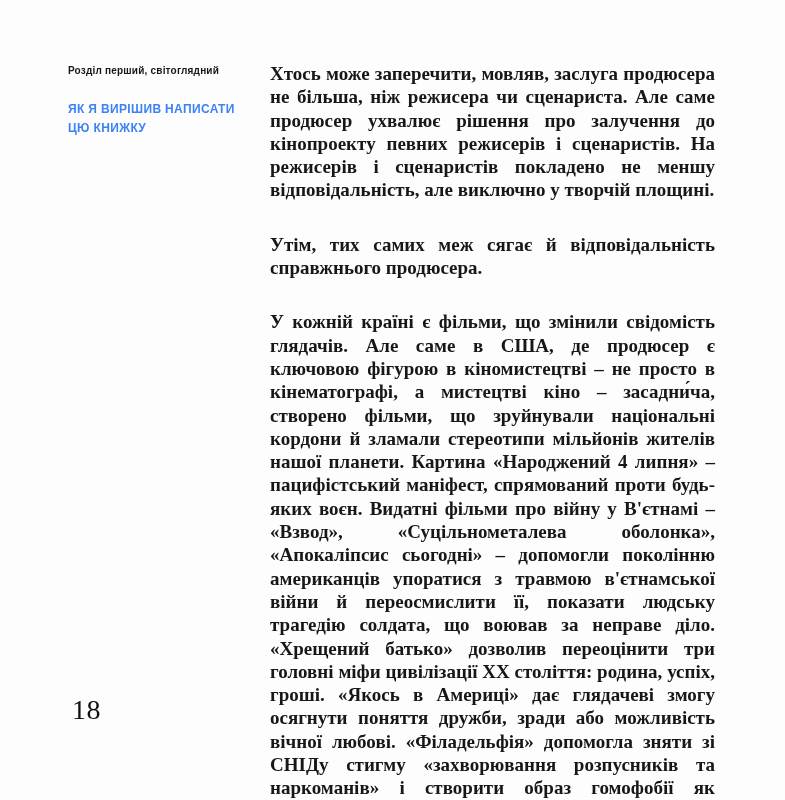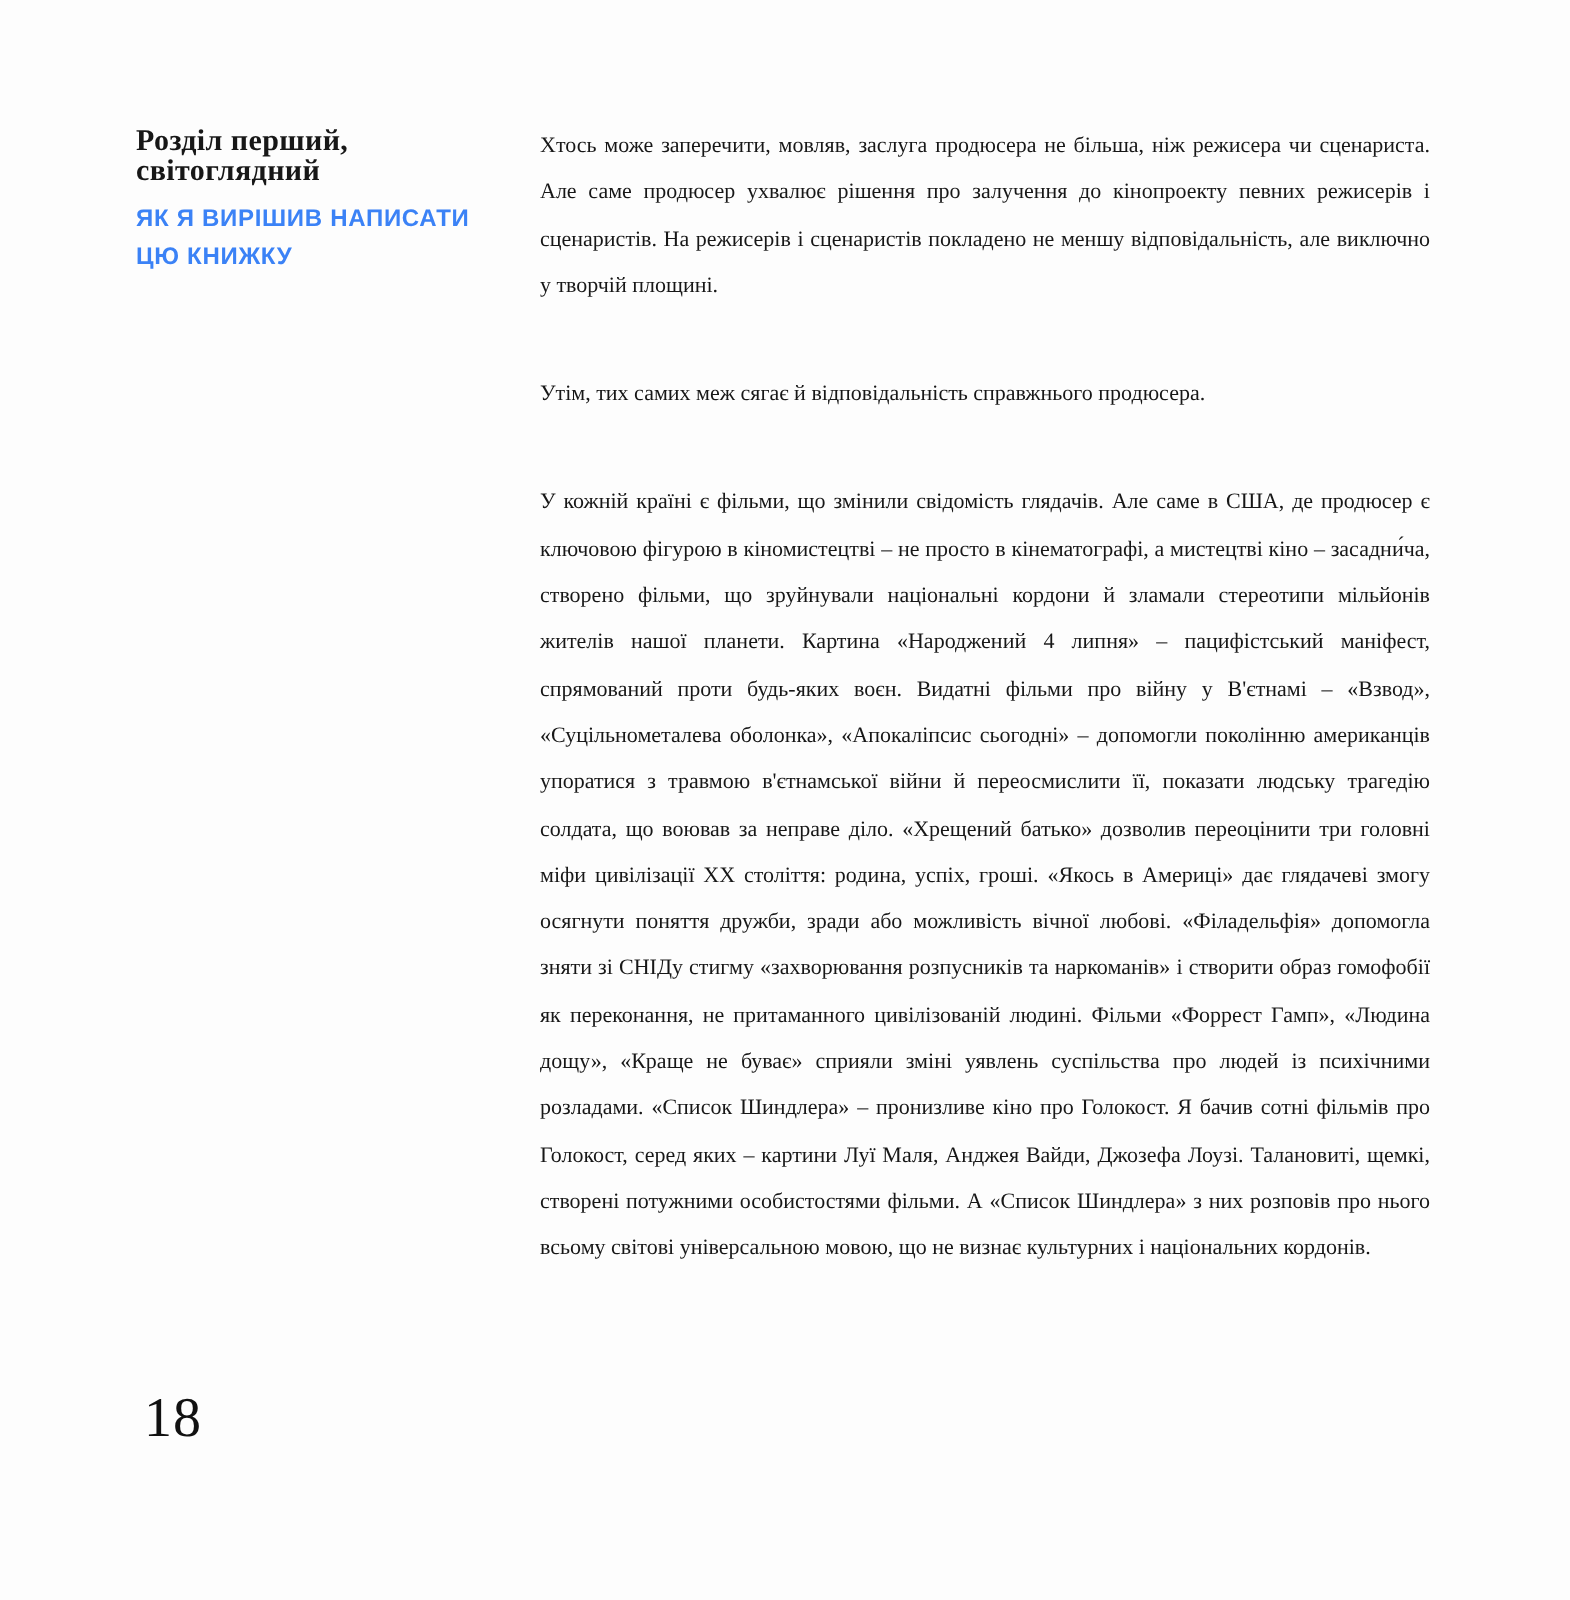--- a/index.html
+++ b/index.html
@@ -26,22 +26,22 @@
     left: 0;
     top: 0;
     width: 250px;
     height: 800px;
   }
   .chapter-label {
     position: absolute;
     left: 68px;
     top: 64px;
     width: 165px;
-    font-family: Liberation Serif, serif;
-    font-size: 15px;
+    font-family: Liberation Sans, sans-serif;
+    font-size: 10px;
     line-height: 14.5px;
     font-weight: bold;
     color: #171717;
     letter-spacing: 0.2px;
   }
   .chapter-title {
     position: absolute;
     left: 68px;
     top: 100px;
     width: 175px;
@@ -65,26 +65,27 @@
   }
   
   .content {
     position: absolute;
     left: 270px;
     top: 62px;
     width: 445px;
   }
   .content p {
     margin: 0 0 0 0;
-    font-size: 11px;
+    font-size: 19px;
     line-height: 23.3px;
     text-align: justify;
     text-justify: inter-word;
     color: #171717;
     hyphens: manual;
+    font-weight: bold;
   }
   .content p + p {
     margin-top: 31px;
   }
 </style>
 </head>
 <body>
 
 <div class="page">
 

